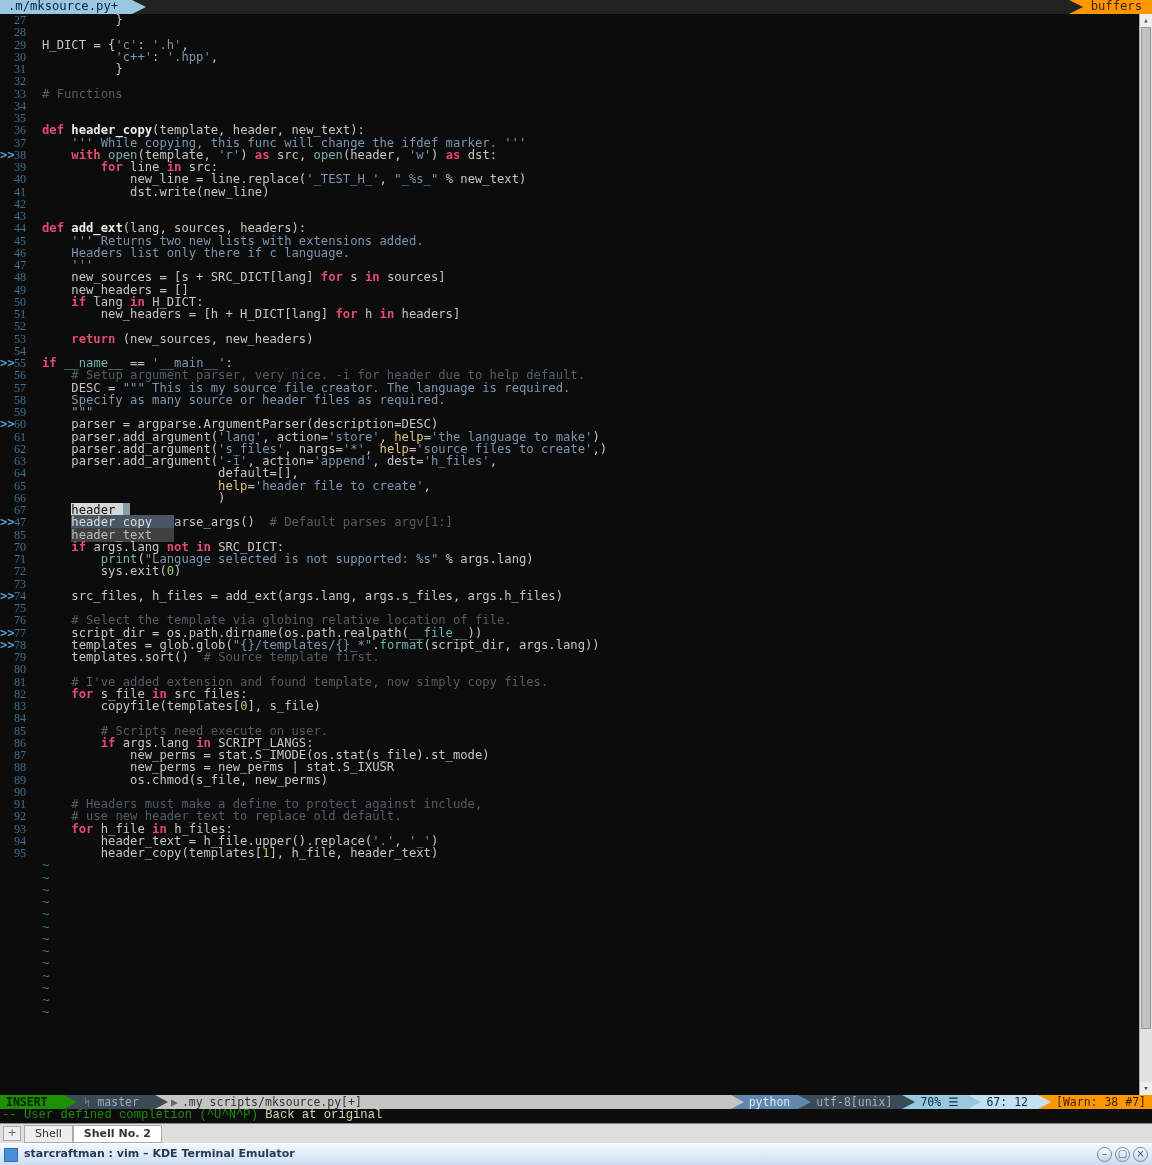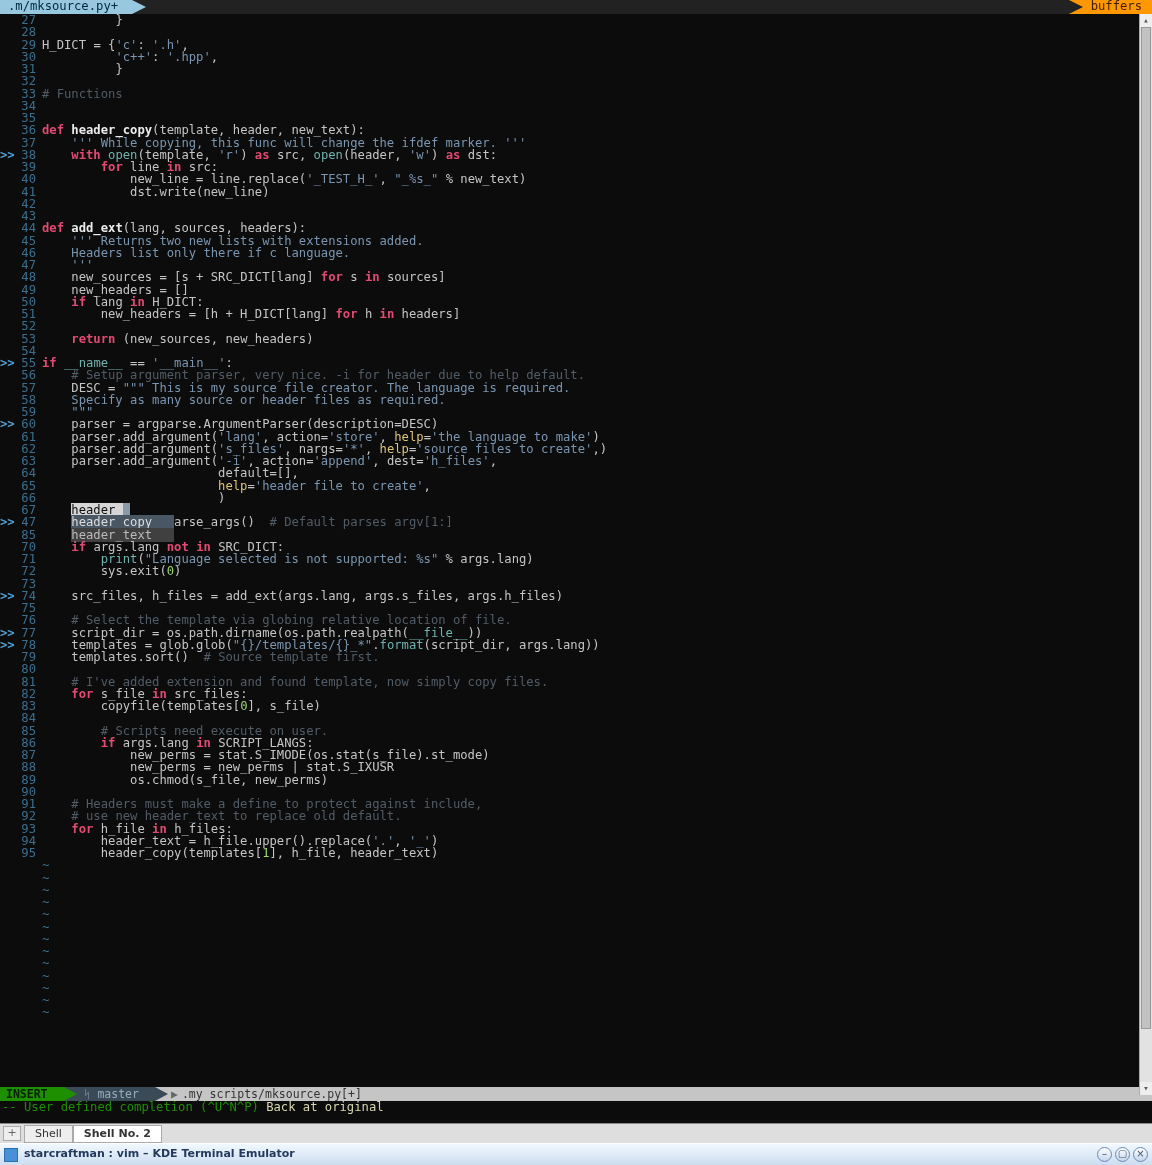--- a/index.html
+++ b/index.html
@@ -30,21 +30,21 @@
 .tab-right::before{
   content:""; position:absolute; left:0; top:0;
   border-left:14px solid #222; border-top:7px solid transparent; border-bottom:7px solid transparent;
 }
 
 .editor { flex:1; display:flex; overflow:hidden; background:#0c0c0c; }
 .gutter { display:flex; }
 .signcol { width:14px; }
 .signcol div { height:12.25px; color:#888; text-align:left; }
 .signcol .mark { color:#51a0d4; font-weight:bold; }
-.linenums { width:28px; text-align:right; padding-right:6px; }
+.linenums { width:28px; text-align:left; padding-right:6px;font-family:Liberation Serif, serif; }
 .linenums div { color:#3b6f8f; height:12.25px; }
 .code { flex:1; white-space:pre; }
 .code div { height:12.25px; }
 .tilde { color:#3b6f8f; }
 
 .kw  { color:#e24a72; font-weight:bold; }
 .fn  { color:#ececec; font-weight:bold; }
 .str { color:#7a95b1; }
 .cm2 { color:#525c67; }
 .num { color:#9dd56f; }
@@ -72,21 +72,21 @@
 .seg-ft::before{content:"";position:absolute;left:0;top:0;border-left:13px solid #c5c5c5;border-top:7px solid transparent;border-bottom:7px solid transparent;}
 .seg-enc { background:#3a4a57; color:#aab; padding-left:18px; }
 .seg-enc::before{content:"";position:absolute;left:0;top:0;border-left:13px solid #5f87af;border-top:7px solid transparent;border-bottom:7px solid transparent;}
 .seg-pct { background:#97c8e0; color:#0b2d44; padding-left:18px; }
 .seg-pct::before{content:"";position:absolute;left:0;top:0;border-left:13px solid #3a4a57;border-top:7px solid transparent;border-bottom:7px solid transparent;}
 .seg-pos { background:#c5e0f0; color:#0b2d44; padding-left:18px; }
 .seg-pos::before{content:"";position:absolute;left:0;top:0;border-left:13px solid #97c8e0;border-top:7px solid transparent;border-bottom:7px solid transparent;}
 .seg-warn { background:#ff9800; color:#3d1e00; padding-left:18px; padding-right:6px; }
 .seg-warn::before{content:"";position:absolute;left:0;top:0;border-left:13px solid #c5e0f0;border-top:7px solid transparent;border-bottom:7px solid transparent;}
 
-.cmdline { height:22px; background:#0c0c0c; padding-left:2px; }
+.cmdline { height:14px; background:#0c0c0c; padding-left:2px;font-family:Liberation Mono, monospace; }
 .cmdline .msg1 { color:#1d8f00; }
 .cmdline .msg2 { color:#d7d7af; }
 
 .termtabs { height:20px; background:#dedede; border-top:1px solid #888; display:flex; align-items:center; font-family:"DejaVu Sans",sans-serif; font-size:11px;}
 .termtabs .newtab { width:18px; text-align:center; color:#666; border:1px solid #aaa; margin:1px 3px; background:#eee;}
 .termtabs .ttab { padding:2px 10px; border:1px solid #aaa; background:#eee; color:#333; margin-top:1px;}
 .termtabs .ttab.active { background:#fff; font-weight:bold; }
 
 .titlebar {
   height:22px;
@@ -290,20 +290,29 @@
 <div class="statusline">
   <div class="seg seg-mode">INSERT</div>
   <div class="seg seg-branch">
     <span>ᛋ</span>&nbsp;
     <span>master</span>
   </div>
   <div class="seg seg-file">
     <span style="color:#666;position:relative;left:-4px;">▶</span>
     <span>.my scripts/mksource.py[+]</span>
   </div>
+  <div class="seg-rightgroup">
+    <div class="seg seg-ft">python</div>
+    <div class="seg seg-enc">utf-8[unix]</div>
+    <div class="seg seg-pct">
+      <span>70%</span>&nbsp;<span>☰</span>
+    </div>
+    <div class="seg seg-pos">67: 12</div>
+    <div class="seg seg-warn">[Warn: 38 #7]</div>
+  </div>
 </div>
 
 <div class="cmdline">
   <span class="msg1">-- User defined completion (^U^N^P) </span><span class="msg2">Back at original</span>
 </div>
 
 <div class="termtabs">
   <div class="newtab">+</div>
   <div id="ttabs" style="display:flex;">
       <div class="ttab">Shell</div>

